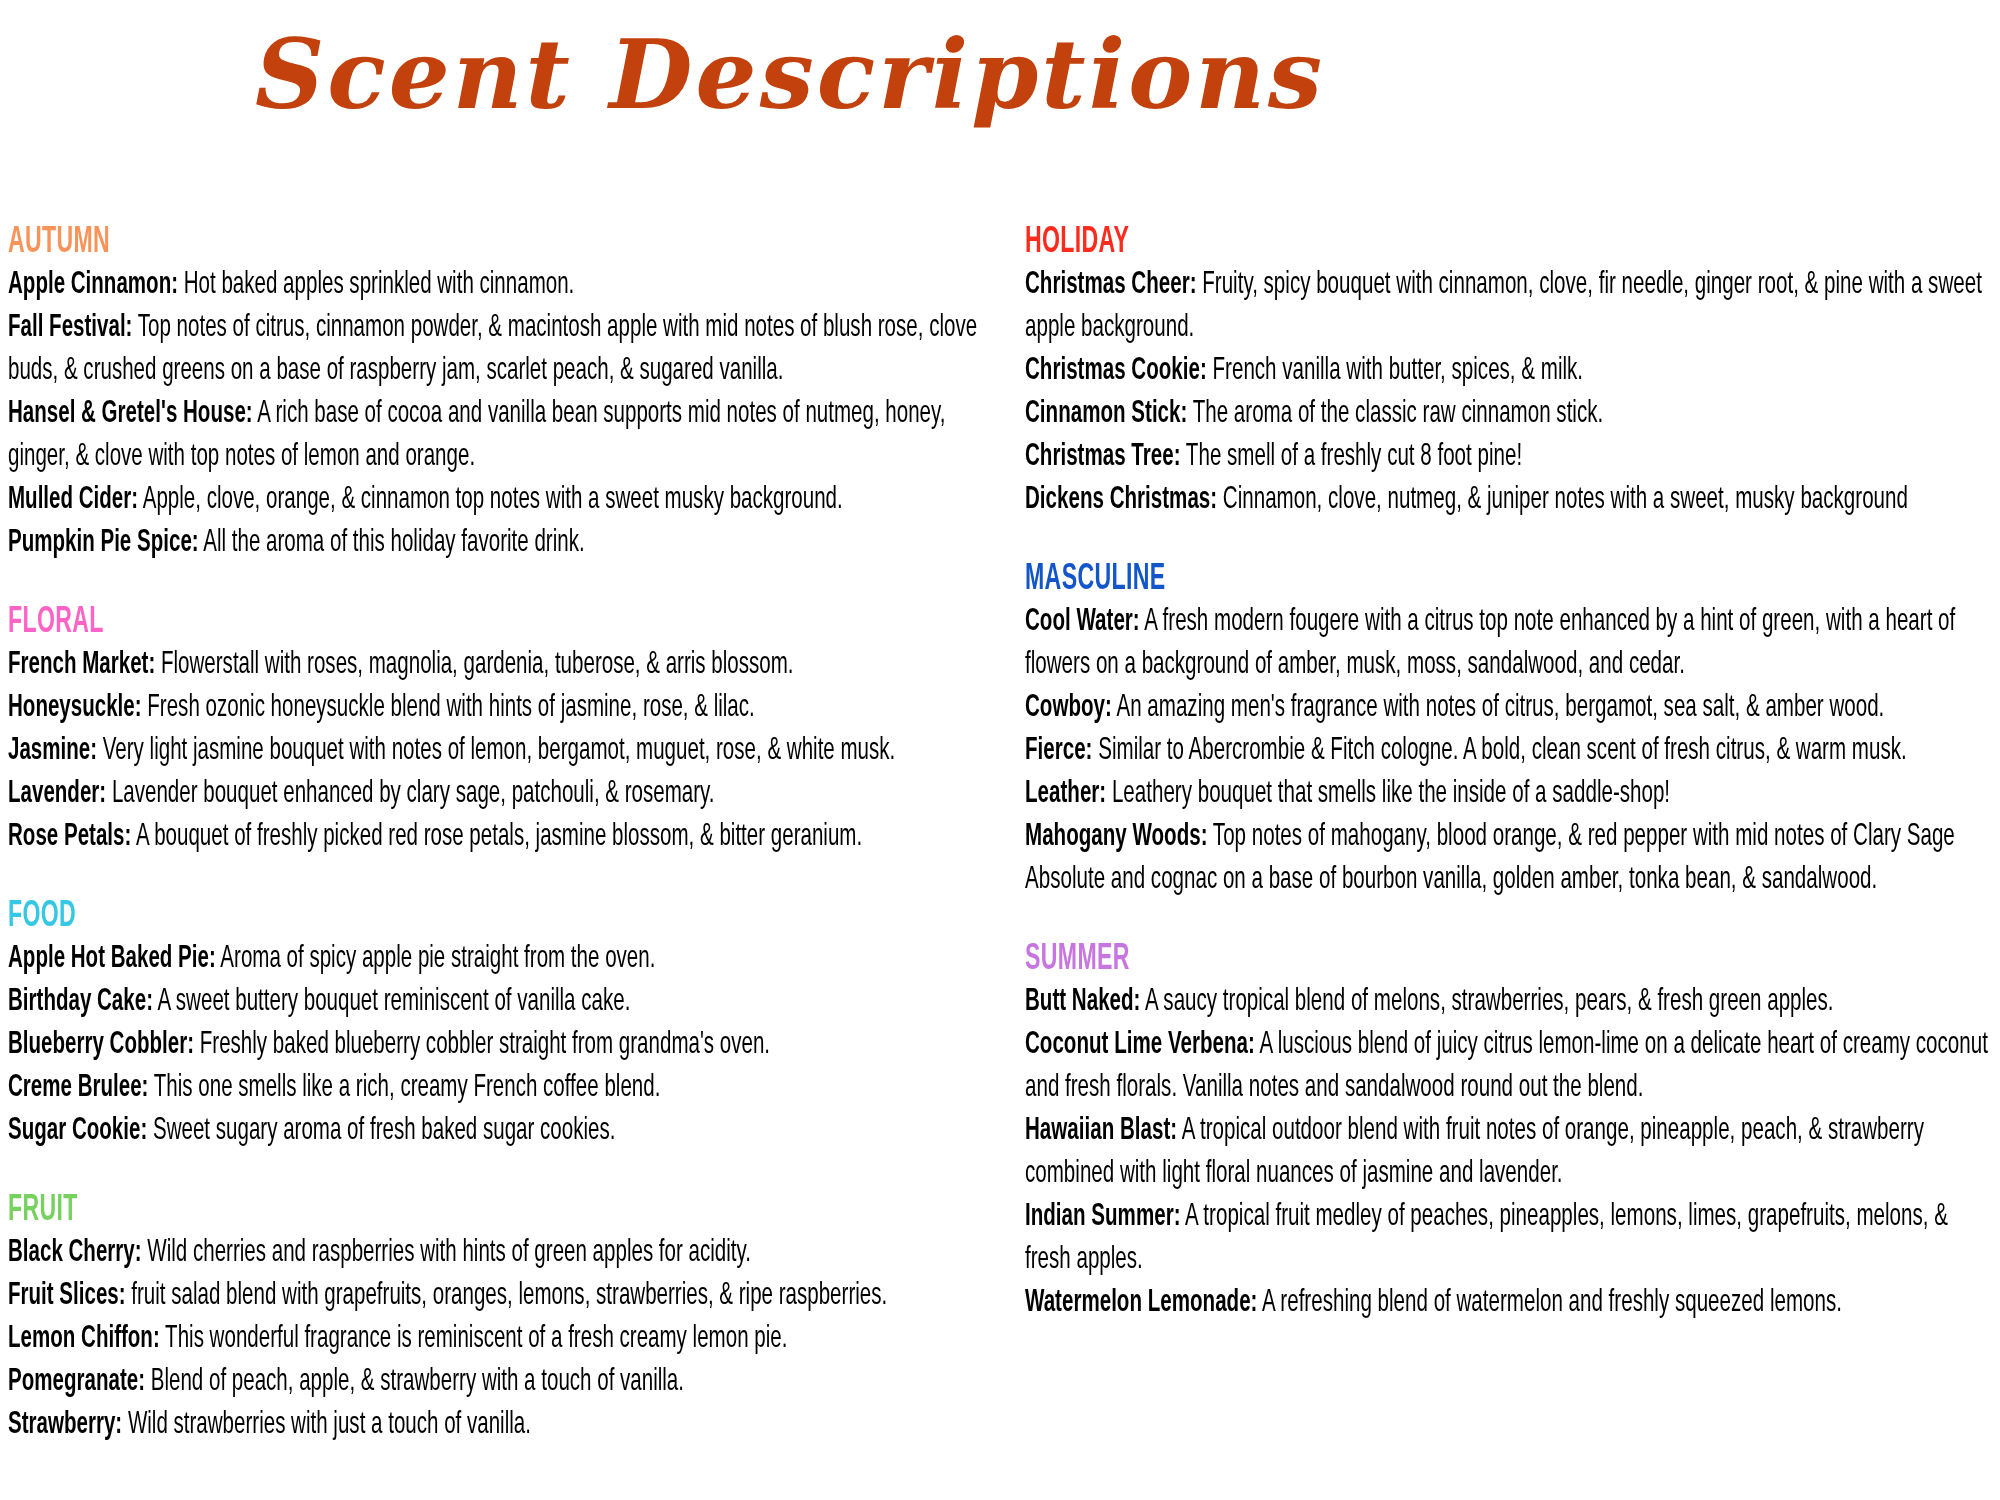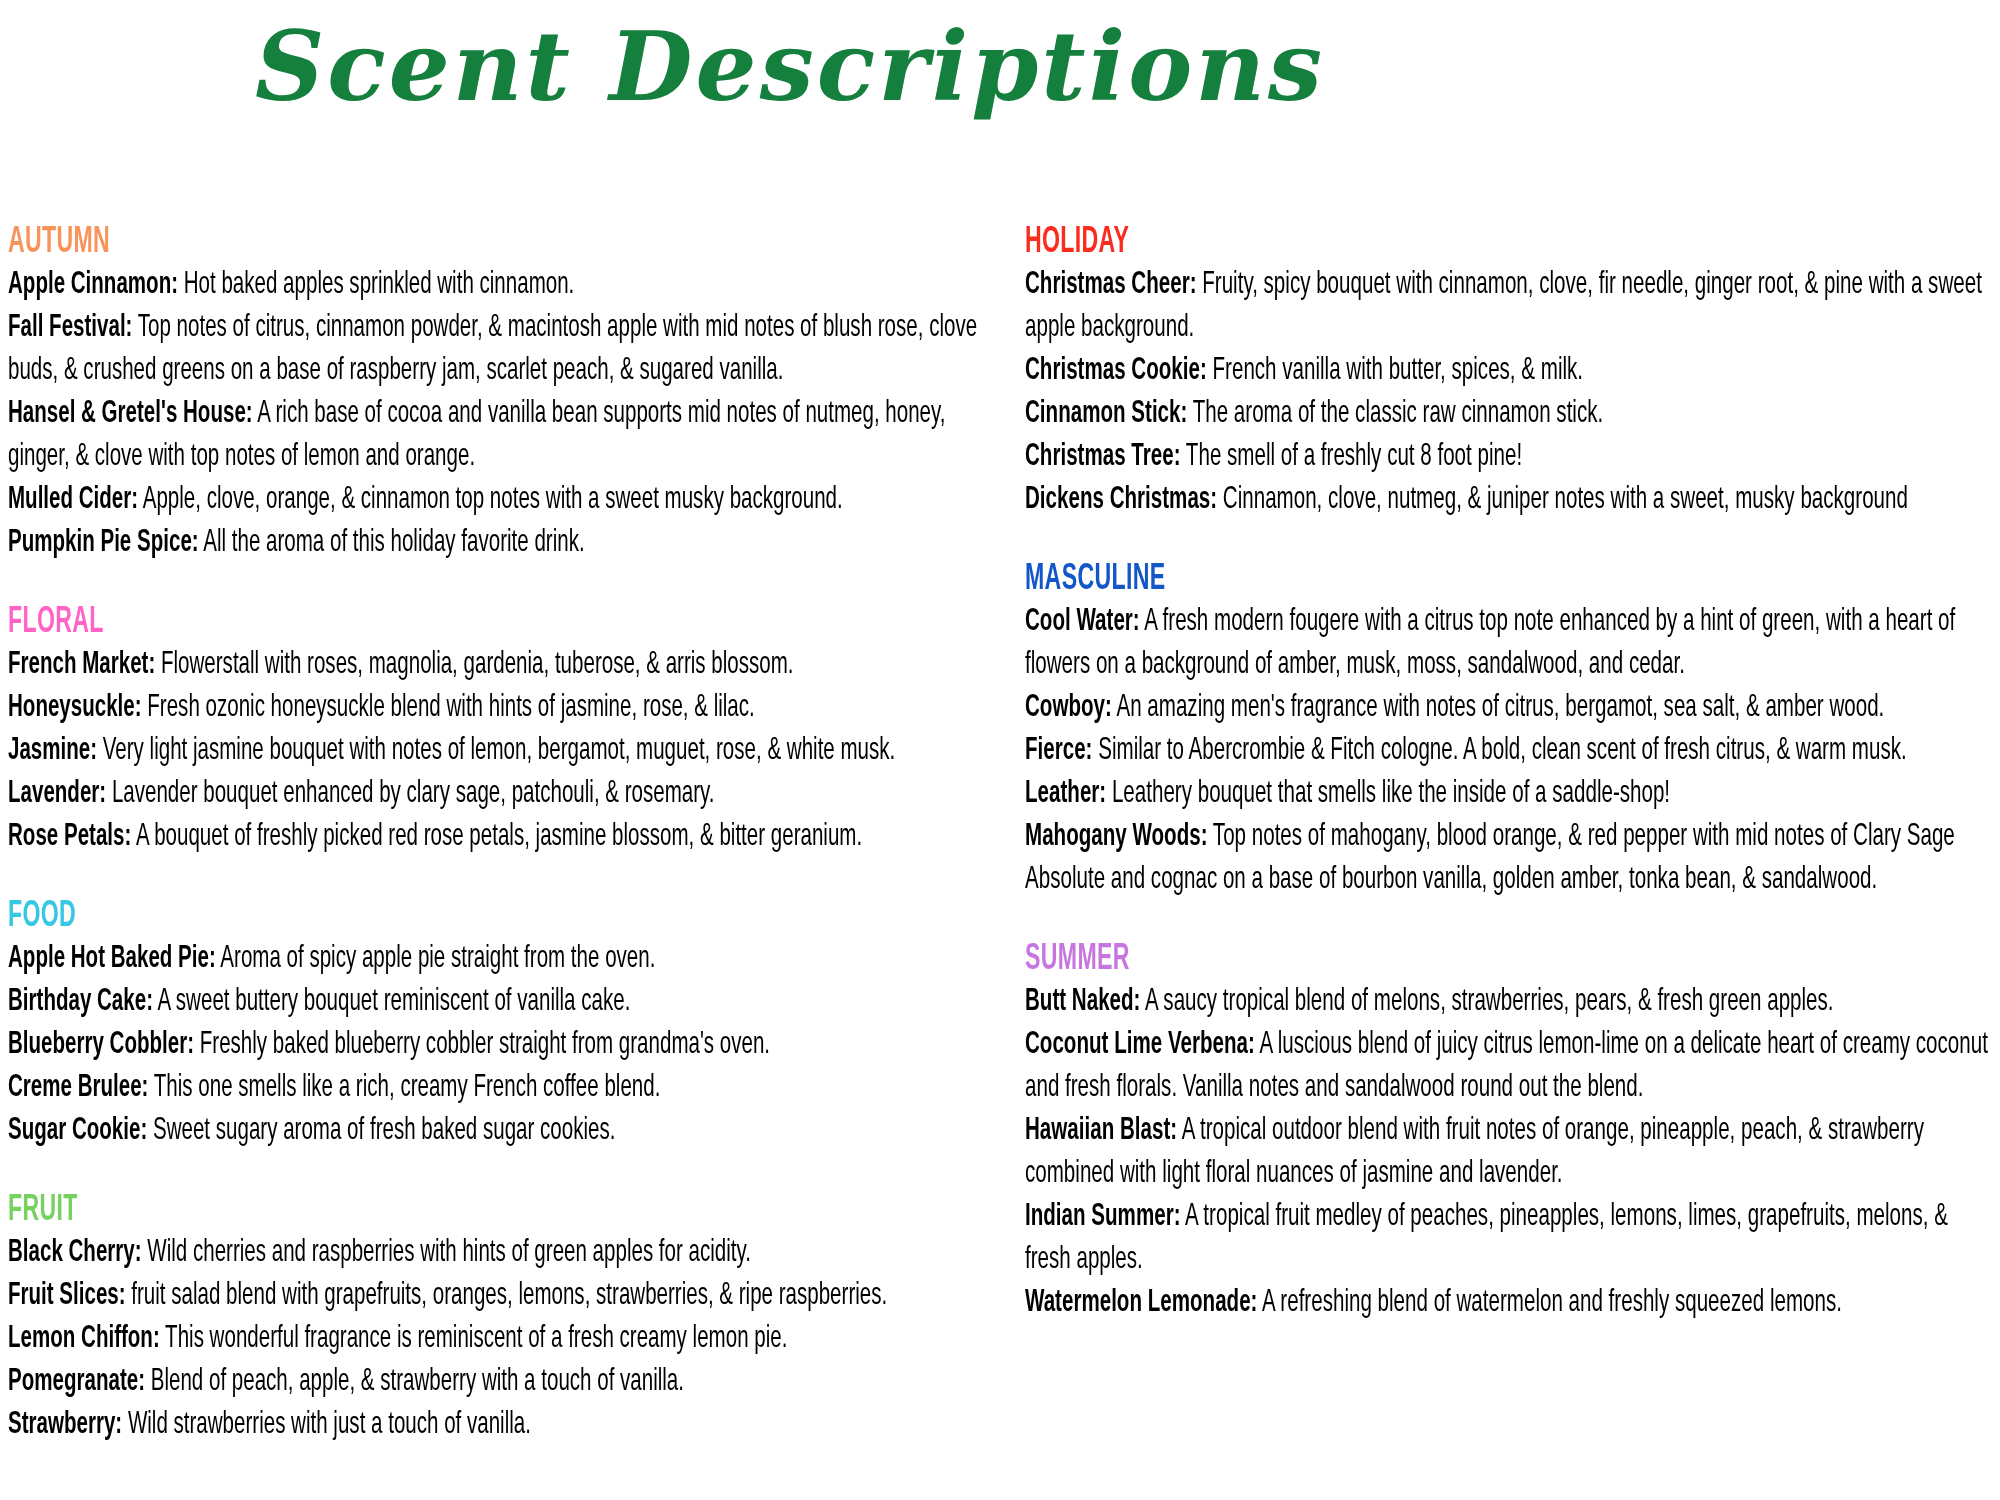--- a/index.html
+++ b/index.html
@@ -59,21 +59,21 @@
     line-height: 43px;
     color: #000000;
     font-stretch: condensed;
   }
   .item .label { font-weight: bold; }
 </style>
 </head>
 <body>
 
 <div class="page">
-  <div class="title" style="color: #15803d;">Scent Descriptions</div>
+  <div class="title" style="color: #c2410c; margin-top: 8px;">Scent Descriptions</div>
   <div class="col col-left">
   <section class="section">
     <h2 class="section-header" style="color: rgb(248, 147, 90);">AUTUMN</h2>
     <div class="items">
           <div class="item"><span class="label">Apple Cinnamon:</span> <span class="desc">Hot baked apples sprinkled with cinnamon.</span></div>
           <div class="item"><span class="label">Fall Festival:</span> <span class="desc">Top notes of citrus, cinnamon powder, &amp; macintosh apple with mid notes of blush rose, clove buds, &amp; crushed greens on a base of raspberry jam, scarlet peach, &amp; sugared vanilla.</span></div>
           <div class="item"><span class="label">Hansel &amp; Gretel's House:</span> <span class="desc">A rich base of cocoa and vanilla bean supports mid notes of nutmeg, honey, ginger, &amp; clove with top notes of lemon and orange.</span></div>
           <div class="item"><span class="label">Mulled Cider:</span> <span class="desc">Apple, clove, orange, &amp; cinnamon top notes with a sweet musky background.</span></div>
           <div class="item"><span class="label">Pumpkin Pie Spice:</span> <span class="desc">All the aroma of this holiday favorite drink.</span></div>
         </div>

